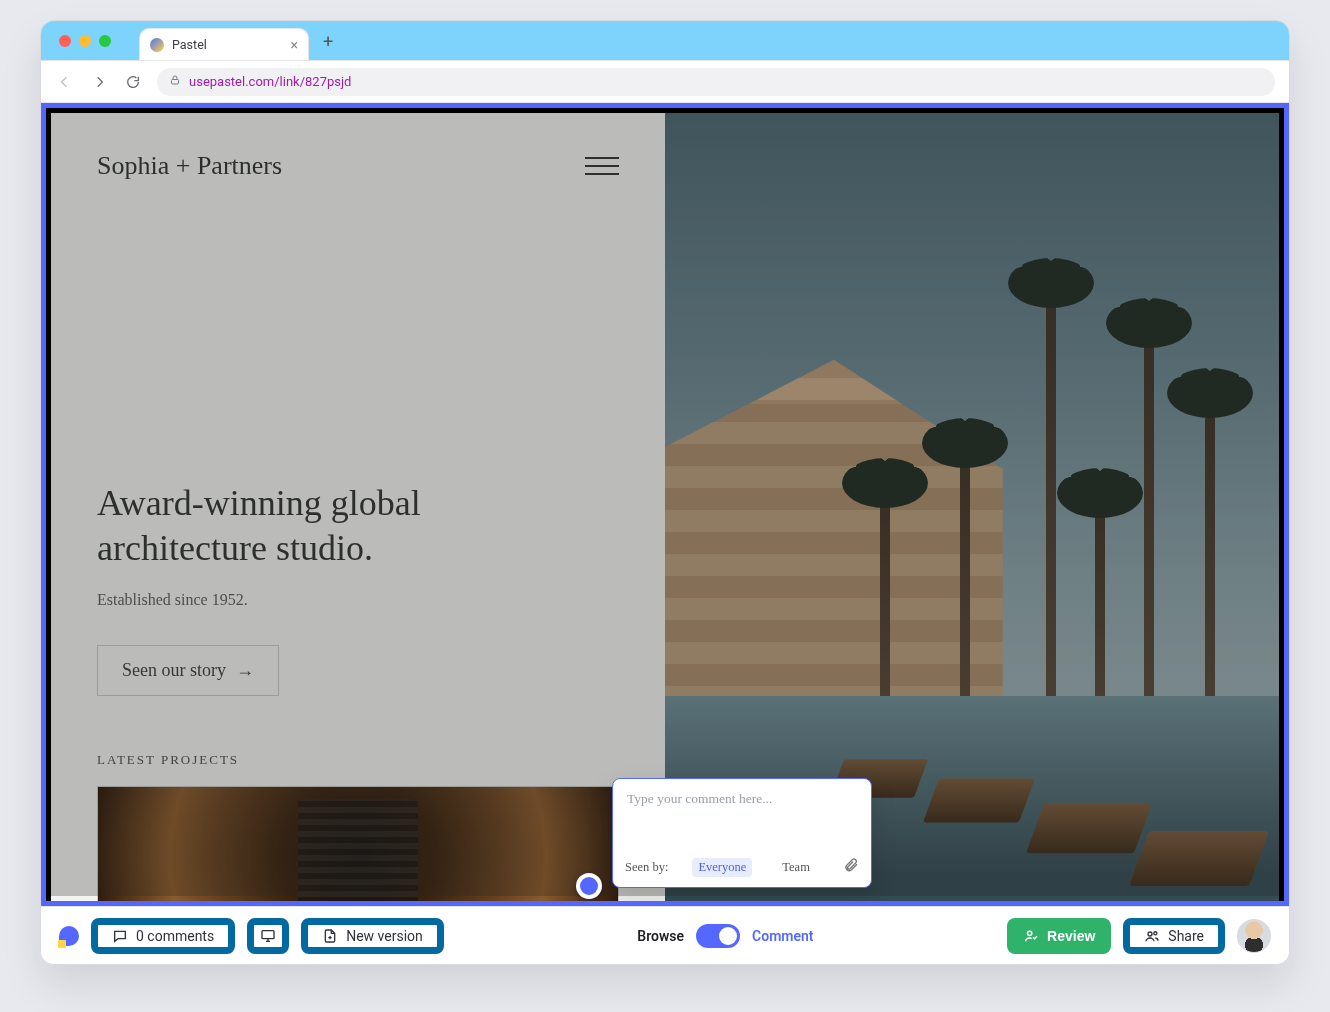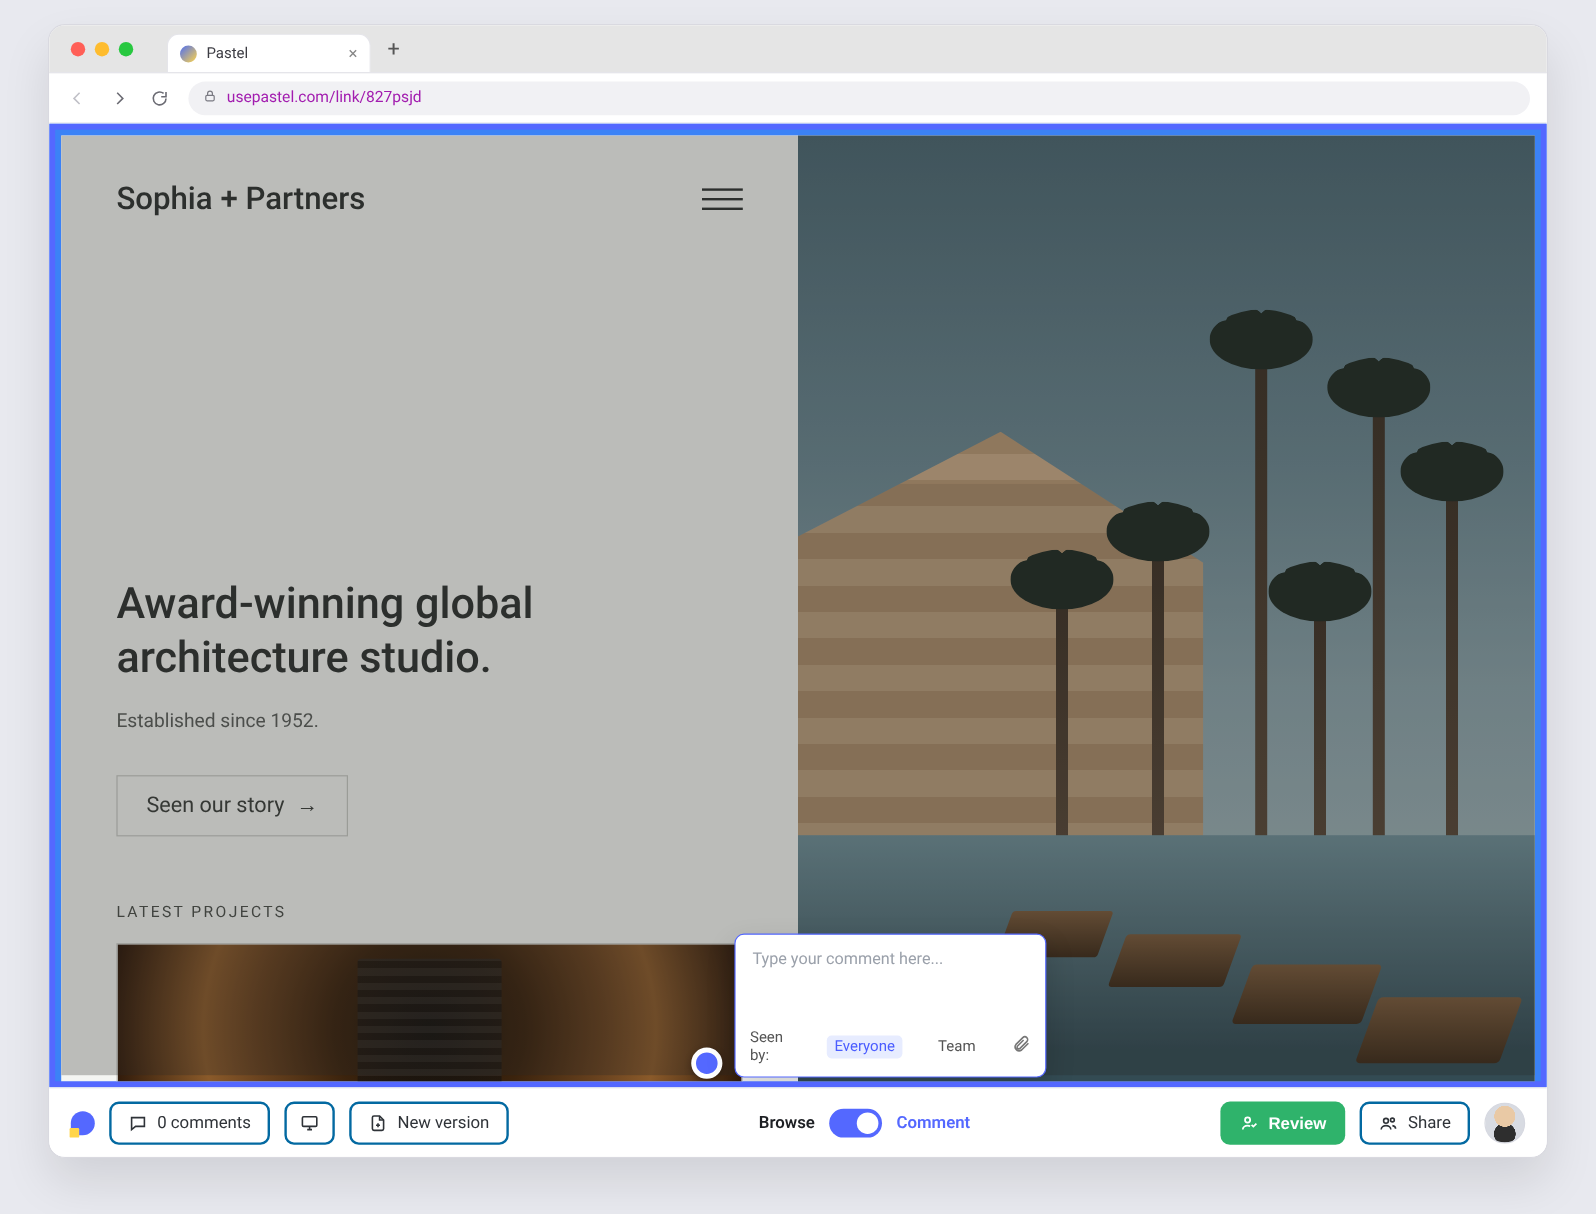--- a/index.html
+++ b/index.html
@@ -22,21 +22,21 @@
     border-radius: 14px;
     box-shadow: 0 20px 40px rgba(0,0,0,0.1);
     display: flex;
     flex-direction: column;
     overflow: hidden;
     position: relative;
   }
 
   .titlebar {
     height: 40px;
-    background: #e5e5e5;
+    background: #7dd3fc;
     border-bottom: 1px solid #e5e5ea;
     display: flex;
     align-items: flex-end;
     padding-left: 14px;
     position: relative;
   }
   .traffic { display:flex; gap:8px; align-items:center; position:absolute; left:18px; top:14px;}
   .dot { width:12px; height:12px; border-radius:50%; }
   .dot.red{background:#ff5f57;} .dot.yellow{background:#febc2e;} .dot.green{background:#28c840;}
 
@@ -89,22 +89,23 @@
   
   .viewport {
     flex:1;
     position:relative;
     overflow:hidden;
     background:#fff;
   }
   .review-frame{
     position:absolute; inset:0;
     border:5px solid #5468ff;
-    background:#3b82f6;
+    background:#000000;
     overflow:hidden;
+    font-family:Liberation Serif, serif;
   }
   .overlay-dim{
     position:absolute; inset:5px;
     background:rgba(40,40,40,0.28);
     pointer-events:none;
   }
 
   .site {
     position:absolute; inset:5px;
     display:grid;
@@ -206,21 +207,21 @@
   
   .appbar{
     height:58px;background:#fff;border-top:1px solid #e5e5ea;
     display:flex;align-items:center;padding:0 18px;gap:12px;
   }
   .logo{width:20px;height:20px;position:relative;flex-shrink:0;}
   .logo::before{content:"";position:absolute;inset:0;border-radius:50% 50% 50% 4px;background:#5468ff;}
   .logo::after{content:"";position:absolute;width:8px;height:8px;bottom:-2px;left:-1px;background:#ffd54a;border-radius:1px;}
 
   .pill{
-    height:36px;border:2px solid #0369a1;border-radius:8px;background:#fff;
+    height:36px;border:7px solid #0369a1;border-radius:8px;background:#fff;
     display:inline-flex;align-items:center;gap:8px;padding:0 14px;font-size:14px;color:#2f3338;cursor:pointer;
   }
   .pill svg{width:16px;height:16px;stroke:#2f3338;fill:none;stroke-width:2;}
   .pill.icon-only{padding:0;width:42px;justify-content:center;}
 
   .mode{margin-left:auto;margin-right:auto;display:flex;align-items:center;gap:12px;}
   .mode .browse{font-size:14px;font-weight:600;color:#1e2024;}
   .mode .comment{font-size:14px;font-weight:600;color:#5468ff;}
   .switch{width:44px;height:24px;border-radius:12px;background:#5468ff;position:relative;}
   .switch .knob{position:absolute;right:3px;top:3px;width:18px;height:18px;border-radius:50%;background:#fff;}

